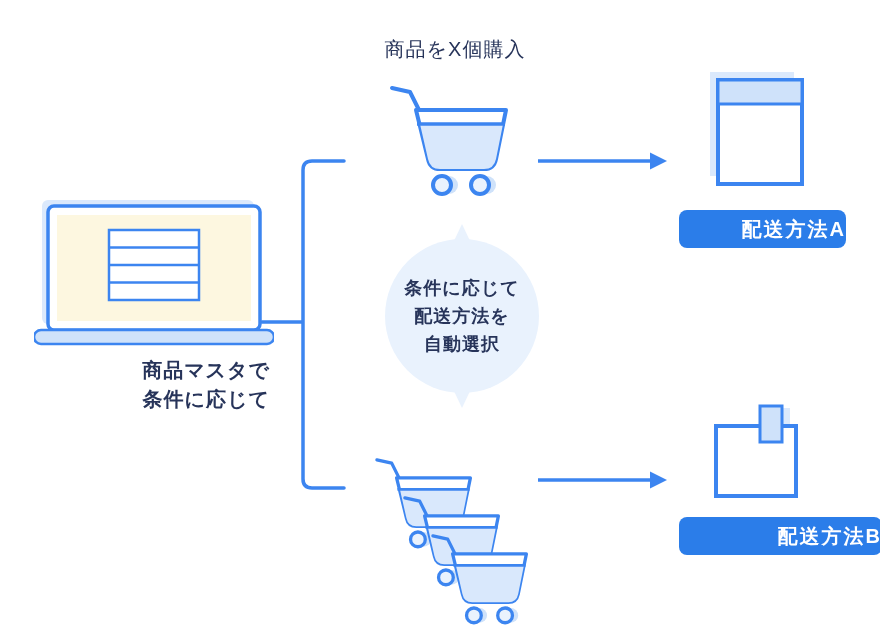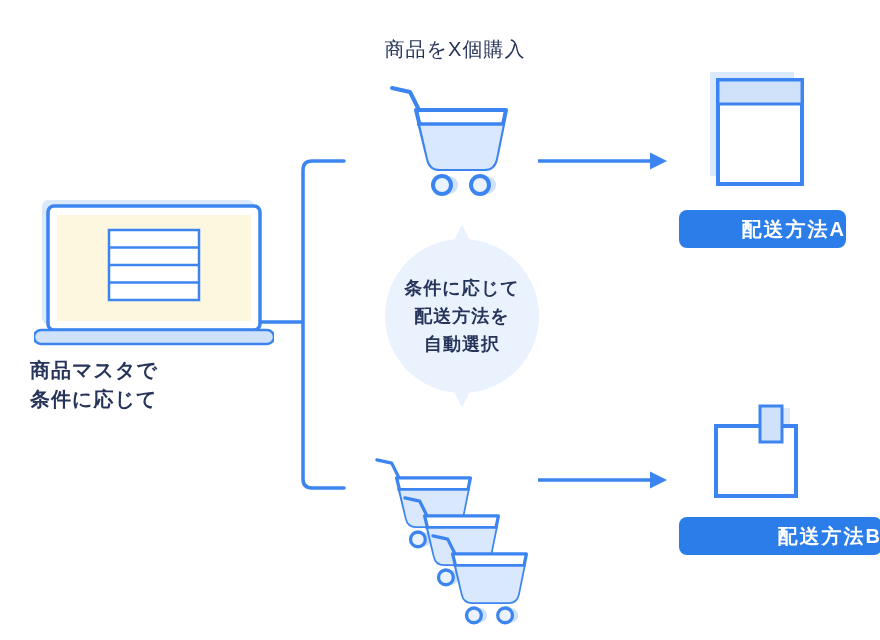--- a/index.html
+++ b/index.html
@@ -1,20 +1,20 @@
 <!DOCTYPE html>
 <html><head>
 <meta charset="utf-8">
 <style>
   html,body{margin:0;padding:0;}
   body{font-family:"Liberation Sans","DejaVu Sans",sans-serif;background:#ffffff;}
   .canvas{position:relative;width:880px;height:640px;background:#ffffff;overflow:hidden;}
   .abs{position:absolute;}
   .flow-label{color:#27345a;font-weight:normal;font-size:20px;text-align:center;letter-spacing:1px;}
-  .caption{color:#27345a;font-weight:bold;font-size:20px;text-align:left;line-height:29px;letter-spacing:1px;}
+  .caption{color:#27345a;font-weight:bold;font-size:20px;text-align:right;line-height:29px;letter-spacing:1px;}
   .caption span{display:block;}
   .badge{background:#2b7de9;color:#ffffff;font-weight:bold;font-size:20px;text-align:right;line-height:38px;border-radius:8px;letter-spacing:2px;width:167px;height:38px;}
   .bubble-text{color:#27345a;font-weight:bold;font-size:18px;text-align:center;line-height:28px;letter-spacing:1px;}
   .bubble-text span{display:block;}
 </style>
 </head>
 <body>
 
 <div class="canvas">
 

